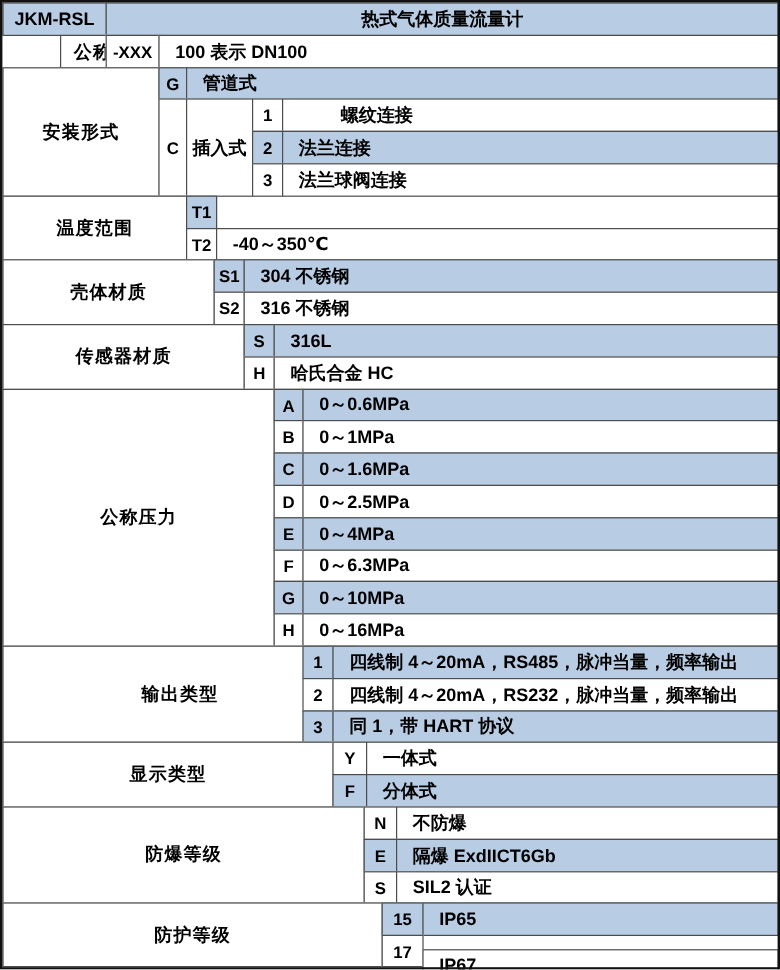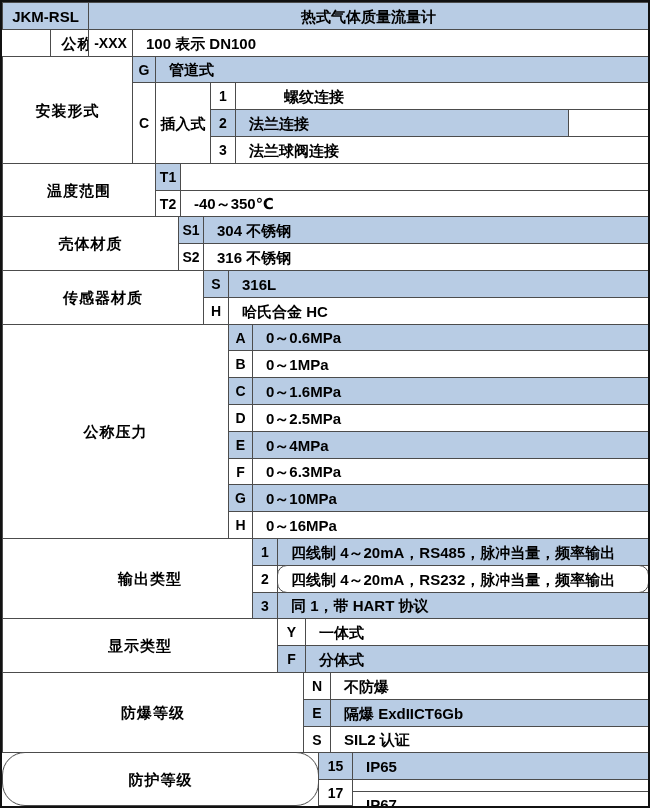--- a/index.html
+++ b/index.html
@@ -29,21 +29,21 @@
   <div class="c val" style="left:132px;top:29px;width:517px;height:28px;">100 表示 DN100</div>
 
   <div class="c lab" style="left:2px;top:56px;width:131px;height:108px;">安装形式</div>
   <div class="c code blue" style="left:132px;top:56px;width:24px;height:27px;">G</div>
   <div class="c val blue" style="left:155px;top:56px;width:494px;height:27px;">管道式</div>
   <div class="c code" style="left:132px;top:82px;width:24px;height:82px;">C</div>
   <div class="c lab" style="left:155px;top:82px;width:56px;height:82px;letter-spacing:0;">插入式</div>
   <div class="c code" style="left:210px;top:82px;width:26px;height:28px;">1</div>
   <div class="c val" style="left:235px;top:82px;width:414px;height:28px;padding-left:48px;">螺纹连接</div>
   <div class="c code blue" style="left:210px;top:109px;width:26px;height:28px;">2</div>
-  <div class="c val blue" style="left:235px;top:109px;width:334px;height:28px;">法兰连接</div>
+  <div class="c val blue" style="left:235px;top:109px;width:416px;height:28px;">法兰连接</div>
   <div class="c code" style="left:210px;top:136px;width:26px;height:28px;">3</div>
   <div class="c val" style="left:235px;top:136px;width:414px;height:28px;">法兰球阀连接</div>
 
   <div class="c lab" style="left:2px;top:163px;width:154px;height:54px;">温度范围</div>
   <div class="c code blue" style="left:155px;top:163px;width:26px;height:28px;">T1</div>
   <div class="c code" style="left:155px;top:190px;width:26px;height:27px;">T2</div>
   <div class="c val" style="left:180px;top:190px;width:469px;height:27px;">-40～350℃</div>
 
   <div class="c lab" style="left:2px;top:216px;width:177px;height:55px;">壳体材质</div>
   <div class="c code blue" style="left:178px;top:216px;width:26px;height:28px;">S1</div>
@@ -72,36 +72,36 @@
   <div class="c val" style="left:252px;top:458px;width:397px;height:27px;">0～6.3MPa</div>
   <div class="c code blue" style="left:228px;top:484px;width:25px;height:28px;">G</div>
   <div class="c val blue" style="left:252px;top:484px;width:397px;height:28px;">0～10MPa</div>
   <div class="c code" style="left:228px;top:511px;width:25px;height:28px;">H</div>
   <div class="c val" style="left:252px;top:511px;width:397px;height:28px;">0～16MPa</div>
 
   <div class="c lab" style="left:2px;top:538px;width:296px;height:81px;">输出类型</div>
   <div class="c code blue" style="left:252px;top:538px;width:26px;height:28px;">1</div>
   <div class="c val blue" style="left:277px;top:538px;width:372px;height:28px;">四线制 4～20mA，RS485，脉冲当量，频率输出</div>
   <div class="c code" style="left:252px;top:565px;width:26px;height:28px;">2</div>
-  <div class="c val" style="left:277px;top:565px;width:372px;height:28px;border-radius:10px;">四线制 4～20mA，RS232，脉冲当量，频率输出</div>
+  <div class="c val" style="left:277px;top:565px;width:372px;height:28px;">四线制 4～20mA，RS232，脉冲当量，频率输出</div>
   <div class="c code blue" style="left:252px;top:592px;width:26px;height:27px;">3</div>
   <div class="c val blue" style="left:277px;top:592px;width:372px;height:27px;">同 1，带 HART 协议</div>
 
   <div class="c lab" style="left:2px;top:618px;width:276px;height:55px;">显示类型</div>
   <div class="c code" style="left:277px;top:618px;width:29px;height:28px;">Y</div>
   <div class="c val" style="left:305px;top:618px;width:344px;height:28px;">一体式</div>
   <div class="c code blue" style="left:277px;top:645px;width:29px;height:28px;">F</div>
   <div class="c val blue" style="left:305px;top:645px;width:344px;height:28px;">分体式</div>
 
   <div class="c lab" style="left:2px;top:672px;width:302px;height:81px;">防爆等级</div>
   <div class="c code" style="left:303px;top:672px;width:28px;height:28px;">N</div>
   <div class="c val" style="left:330px;top:672px;width:319px;height:28px;">不防爆</div>
   <div class="c code blue" style="left:303px;top:699px;width:28px;height:28px;">E</div>
   <div class="c val blue" style="left:330px;top:699px;width:319px;height:28px;">隔爆 ExdIICT6Gb</div>
   <div class="c code" style="left:303px;top:726px;width:28px;height:27px;">S</div>
   <div class="c val" style="left:330px;top:726px;width:319px;height:27px;">SIL2 认证</div>
 
-  <div class="c lab" style="left:2px;top:752px;width:317px;height:54px;border-radius:23px;">防护等级</div>
+  <div class="c lab" style="left:2px;top:752px;width:317px;height:54px;">防护等级</div>
   <div class="c code blue" style="left:318px;top:752px;width:35px;height:28px;">15</div>
   <div class="c val blue" style="left:352px;top:752px;width:297px;height:28px;">IP65</div>
   <div class="c code" style="left:318px;top:779px;width:35px;height:27px;">17</div>
   <div class="c val" style="left:352px;top:779px;width:297px;height:27px;margin-top:12px;">IP67</div>
 </div>
 
 </body></html>

